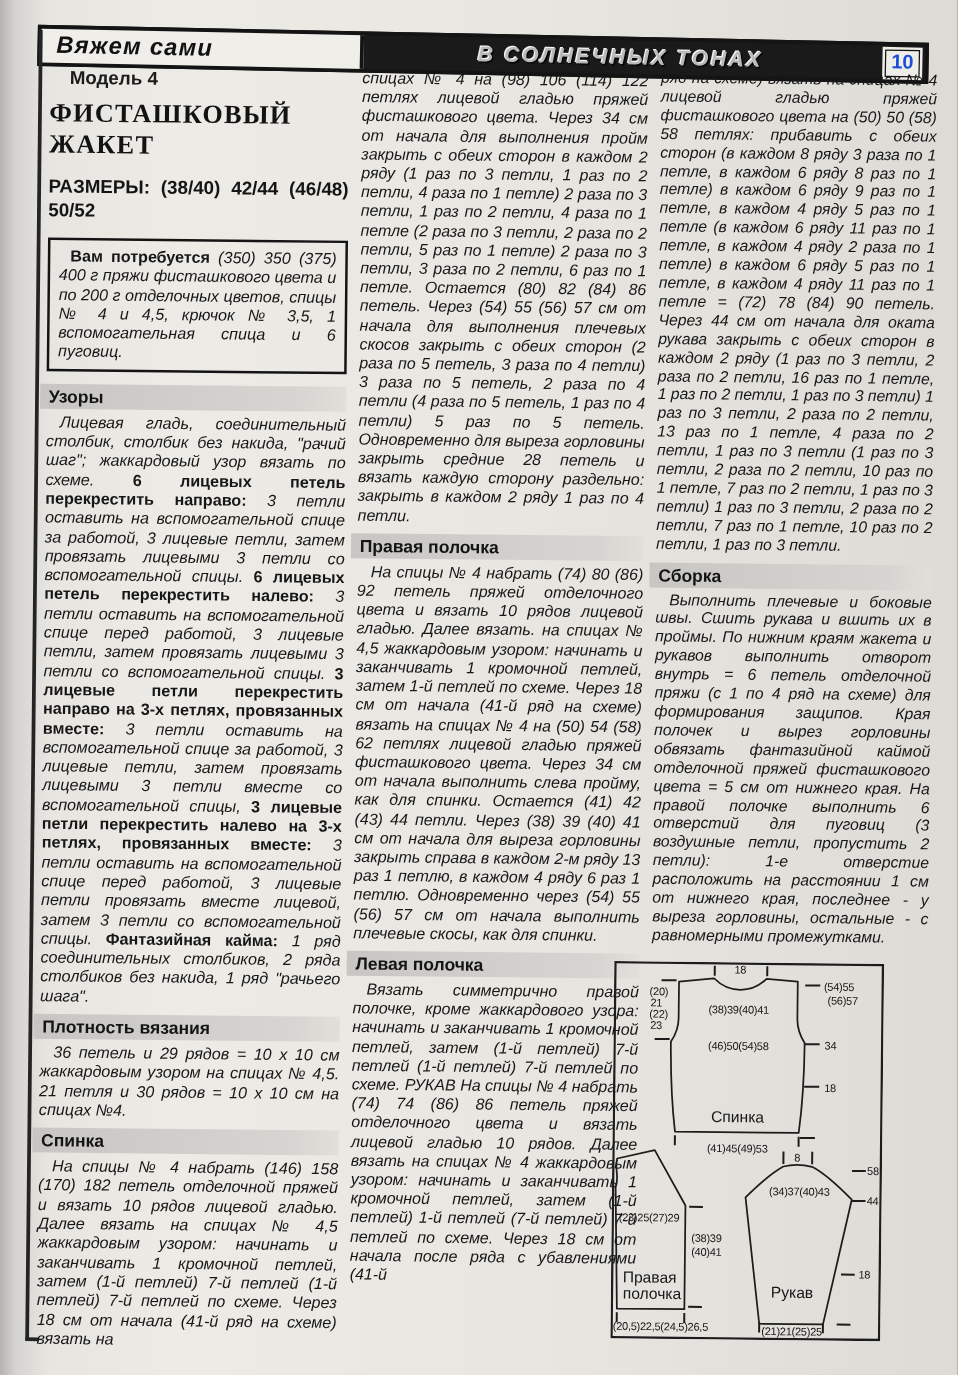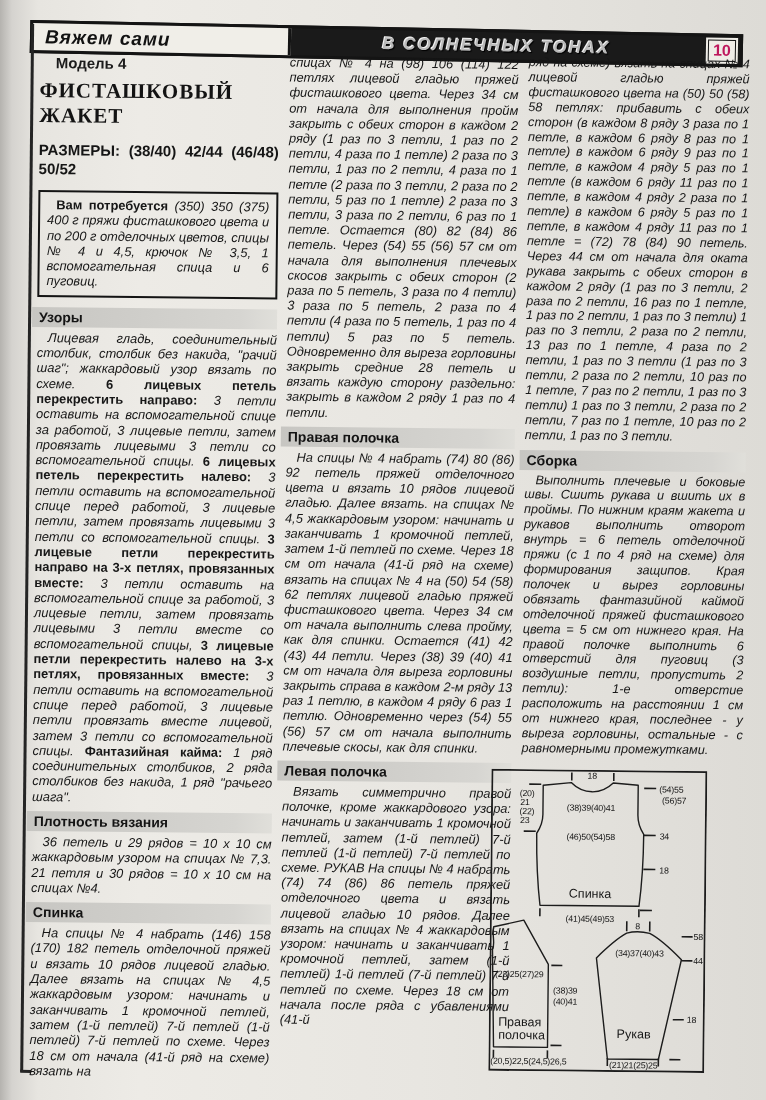--- a/index.html
+++ b/index.html
@@ -28,21 +28,21 @@
   }
   .issue-title{
     flex:1;text-align:center;
     font:bold italic 17px/27px "Liberation Sans",sans-serif;
     color:#b9b9b9;letter-spacing:2px;
     text-shadow:-1px -1px 0 #f2f2f2,1px 1px 1px #000;
   }
   .pagenum{
     align-self:center;width:26px;height:20px;margin:0 4px 0 6px;
     background:#efede7;border:1px solid #141414;box-shadow:0 0 0 2px #efede7;
-    font:bold 16px/20px "Liberation Sans",sans-serif;text-align:center;color:#be185d;
+    font:bold 16px/20px "Liberation Sans",sans-serif;text-align:center;color:#1d4ed8;
   }
   .model-label{
     position:absolute;left:56px;top:54px;
     font:bold 15px "Liberation Sans",sans-serif;color:#1b1b1b;
   }
   .left-rule{position:absolute;left:31px;top:24px;width:2.5px;height:1048px;background:#242424;}
   .left-rule-foot{position:absolute;left:31px;top:1070px;width:11px;height:2.5px;background:#242424;}
   
   .col{
     position:absolute;color:#171717;
@@ -99,21 +99,21 @@
       <div class="article-title">ФИСТАШКОВЫЙ ЖАКЕТ</div>
       <div class="sizes-line">РАЗМЕРЫ: (38/40) 42/44 (46/48) 50/52</div>
       <div class="materials-box"><span class="seg-b">Вам потребуется </span><span class="seg-n">(350) 350 (375) 400 г пряжи фисташкового цвета и по 200 г отделочных цветов, спицы № 4 и 4,5, крючок № 3,5, 1 вспомогательная спица и 6 пуговиц.</span></div>
 
       <div class="sec">
         <div class="sec-head">Узоры</div>
         <p><span class="seg-n">Лицевая гладь, соединительный столбик, столбик без накида, "рачий шаг"; жаккардовый узор вязать по схеме. </span><span class="seg-b">6 лицевых петель перекрестить направо: </span><span class="seg-n">3 петли оставить на вспомогательной спице за работой, 3 лицевые петли, затем провязать лицевыми 3 петли со вспомогательной спицы. </span><span class="seg-b">6 лицевых петель перекрестить налево: </span><span class="seg-n">3 петли оставить на вспомогательной спице перед работой, 3 лицевые петли, затем провязать лицевыми 3 петли со вспомогательной спицы. </span><span class="seg-b">3 лицевые петли перекрестить направо на 3-х петлях, провязанных вместе: </span><span class="seg-n">3 петли оставить на вспомогательной спице за работой, 3 лицевые петли, затем провязать лицевыми 3 петли вместе со вспомогательной спицы, </span><span class="seg-b">3 лицевые петли перекрестить налево на 3-х петлях, провязанных вместе: </span><span class="seg-n">3 петли оставить на вспомогательной спице перед работой, 3 лицевые петли провязать вместе лицевой, затем 3 петли со вспомогательной спицы. </span><span class="seg-b">Фантазийная кайма: </span><span class="seg-n">1 ряд соединительных столбиков, 2 ряда столбиков без накида, 1 ряд "рачьего шага".</span></p>
       </div>
       <div class="sec">
         <div class="sec-head">Плотность вязания</div>
-        <p><span class="seg-n">36 петель и 29 рядов = 10 х 10 см жаккардовым узором на спицах № 7,3. 21 петля и 30 рядов = 10 х 10 см на спицах №4.</span></p>
+        <p><span class="seg-n">36 петель и 29 рядов = 10 х 10 см жаккардовым узором на спицах № 4,5. 21 петля и 30 рядов = 10 х 10 см на спицах №4.</span></p>
       </div>
       <div class="sec">
         <div class="sec-head">Спинка</div>
         <p><span class="seg-n">На спицы № 4 набрать (146) 158 (170) 182 петель отделочной пряжей и вязать 10 рядов лицевой гладью. Далее вязать на спицах № 4,5 жаккардовым узором: начинать и заканчивать 1 кромочной петлей, затем (1-й петлей) 7-й петлей (1-й петлей) 7-й петлей по схеме. Через 18 см от начала (41-й ряд на схеме) вязать на</span></p>
       </div>
     </div>
 
     <div class="col" id="col2">
       <p class="lead"><span class="seg-n">спицах № 4 на (98) 106 (114) 122 петлях лицевой гладью пряжей фисташкового цвета. Через 34 см от начала для выполнения пройм закрыть с обеих сторон в каждом 2 ряду (1 раз по 3 петли, 1 раз по 2 петли, 4 раза по 1 петле) 2 раза по 3 петли, 1 раз по 2 петли, 4 раза по 1 петле (2 раза по 3 петли, 2 раза по 2 петли, 5 раз по 1 петле) 2 раза по 3 петли, 3 раза по 2 петли, 6 раз по 1 петле. Остается (80) 82 (84) 86 петель. Через (54) 55 (56) 57 см от начала для выполнения плечевых скосов закрыть с обеих сторон (2 раза по 5 петель, 3 раза по 4 петли) 3 раза по 5 петель, 2 раза по 4 петли (4 раза по 5 петель, 1 раз по 4 петли) 5 раз по 5 петель. Одновременно для выреза горловины закрыть средние 28 петель и вязать каждую сторону раздельно: закрыть в каждом 2 ряду 1 раз по 4 петли.</span></p>
       <div class="sec">

